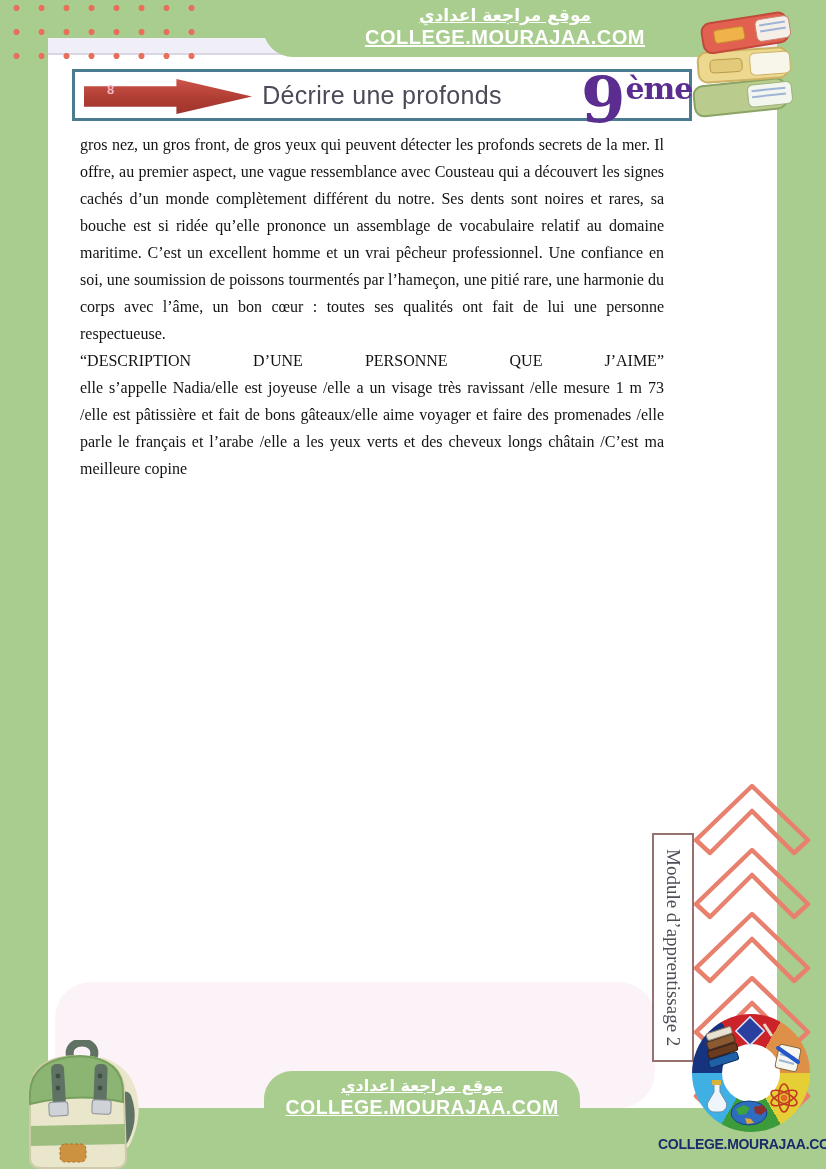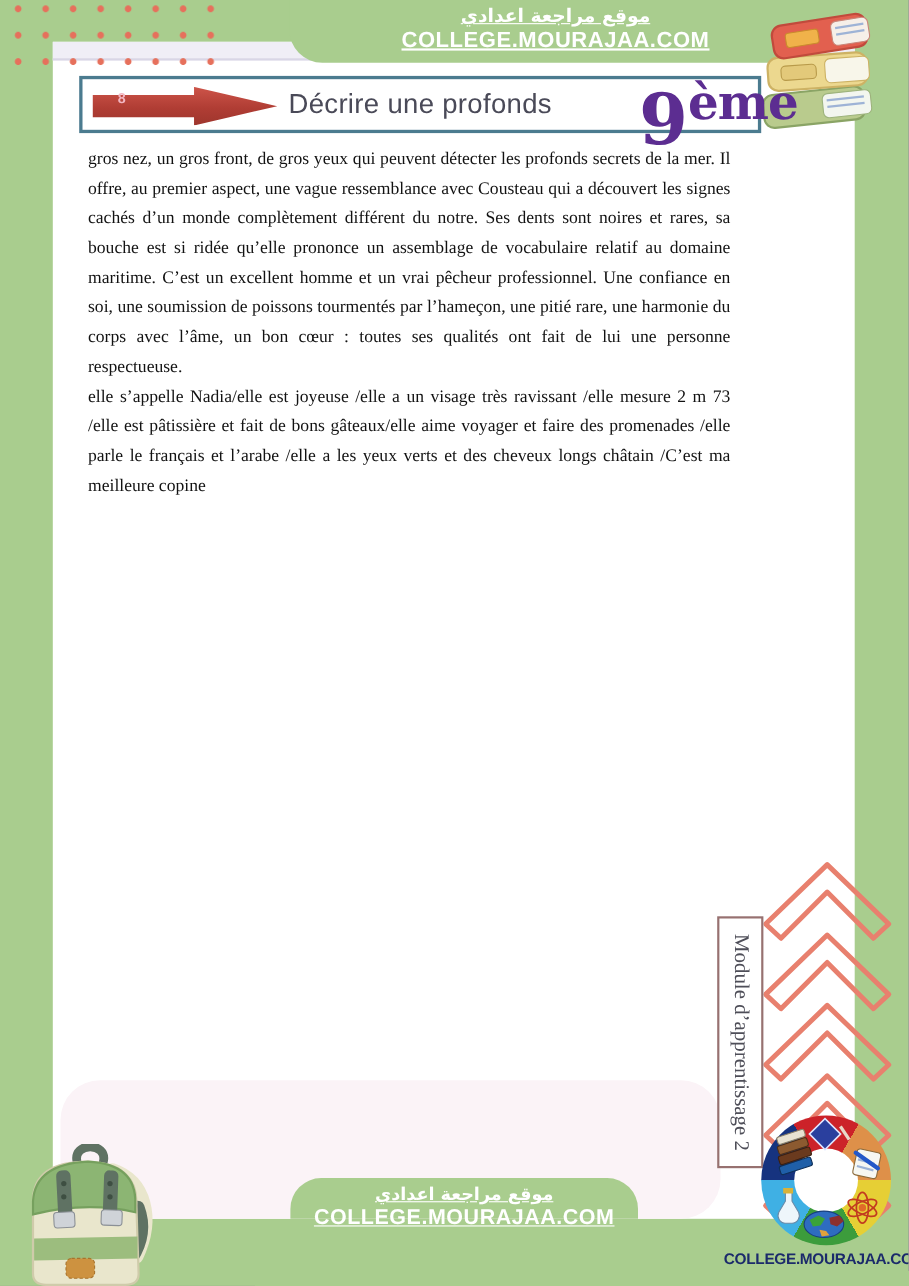--- a/index.html
+++ b/index.html
@@ -30,21 +30,21 @@
   .title-box{position:absolute;left:72px;top:69px;width:620px;height:52px;box-sizing:border-box;
              background:#ffffff;border:3px solid #4b7b8f;z-index:8;display:flex;align-items:center;}
   .arrow{position:absolute;left:9px;top:7px;width:168px;height:35px;
          background:linear-gradient(180deg,#cd5449 0%,#b03d34 55%,#9e352d 100%);
          clip-path:polygon(0 21%,55% 21%,55% 0,100% 50%,55% 100%,55% 79%,0 79%);}
   .arrow-num{position:absolute;left:32px;top:10px;font-size:13px;font-weight:bold;color:#f3b6c2;}
   .box-title{width:100%;text-align:center;font-size:25px;color:#4a4a58;letter-spacing:.3px;}
   .grade{position:absolute;left:581px;top:68px;z-index:9;color:#5c2d91;
          font-family:"DejaVu Serif",serif;font-weight:bold;white-space:nowrap;}
   .grade-digit{font-size:64px;line-height:1;}
-  .grade-suffix{font-size:44px;vertical-align:23px;letter-spacing:-1px;text-align:center;}
+  .grade-suffix{font-size:30px;vertical-align:23px;letter-spacing:-1px;text-align:center;}
   
   .content{position:absolute;left:80px;top:131px;width:584px;z-index:8;color:#121212;
            font-family:"Liberation Serif",serif;font-size:16px;line-height:27px;text-align:justify;}
   .content .heading{text-align:justify;text-align-last:justify;}
   
   .module-box{position:absolute;left:652px;top:833px;width:42px;height:229px;box-sizing:border-box;
               background:#ffffff;border:2px solid #977170;display:flex;align-items:center;
               justify-content:center;z-index:8;}
   .module-label{writing-mode:vertical-rl;font-family:"Liberation Serif",serif;font-size:19px;
                 color:#4e4e58;white-space:nowrap;}
@@ -101,21 +101,22 @@
 
   <div class="title-box">
     <div class="arrow"></div>
     <div class="arrow-num">8</div>
     <div class="box-title">Décrire une profonds</div>
   </div>
   <div class="grade"><span class="grade-digit">9</span><span class="grade-suffix">ème</span></div>
 
   <div class="content">
     <div>gros nez, un gros front, de gros yeux qui peuvent détecter les profonds secrets de la mer. Il offre, au premier aspect, une vague ressemblance avec Cousteau qui a découvert les signes cachés d’un monde complètement différent du notre. Ses dents sont noires et rares, sa bouche est si ridée qu’elle prononce un assemblage de vocabulaire relatif au domaine maritime. C’est un excellent homme et un vrai pêcheur professionnel. Une confiance en soi, une soumission de poissons tourmentés par l’hameçon, une pitié rare, une harmonie du corps avec l’âme, un bon cœur : toutes ses qualités ont fait de lui une personne respectueuse.</div>
-    <div>elle s’appelle Nadia/elle est joyeuse /elle a un visage très ravissant /elle mesure 2 m 73 /elle est pâtissière et fait de bons gâteaux/elle aime voyager et faire des promenades /elle parle le français et l’arabe /elle a les yeux verts et des cheveux longs châtain /C’est ma meilleure copine</div>
+    <div class="heading">“DESCRIPTION D’UNE PERSONNE QUE J’AIME”</div>
+    <div>elle s’appelle Nadia/elle est joyeuse /elle a un visage très ravissant /elle mesure 1 m 73 /elle est pâtissière et fait de bons gâteaux/elle aime voyager et faire des promenades /elle parle le français et l’arabe /elle a les yeux verts et des cheveux longs châtain /C’est ma meilleure copine</div>
   </div>
 
   <div class="module-box">
     <span class="module-label">Module d’apprentissage 2</span>
   </div>
 
   <svg class="chevrons" width="126" height="332" viewBox="0 0 126 332">
     <defs>
       <path id="chev" d="M6,60 L62,6 L118,60 L104,73 L62,31 L20,73 Z" fill="none" stroke="#e8806e" stroke-width="4.5" stroke-linejoin="round"></path>
     </defs>

